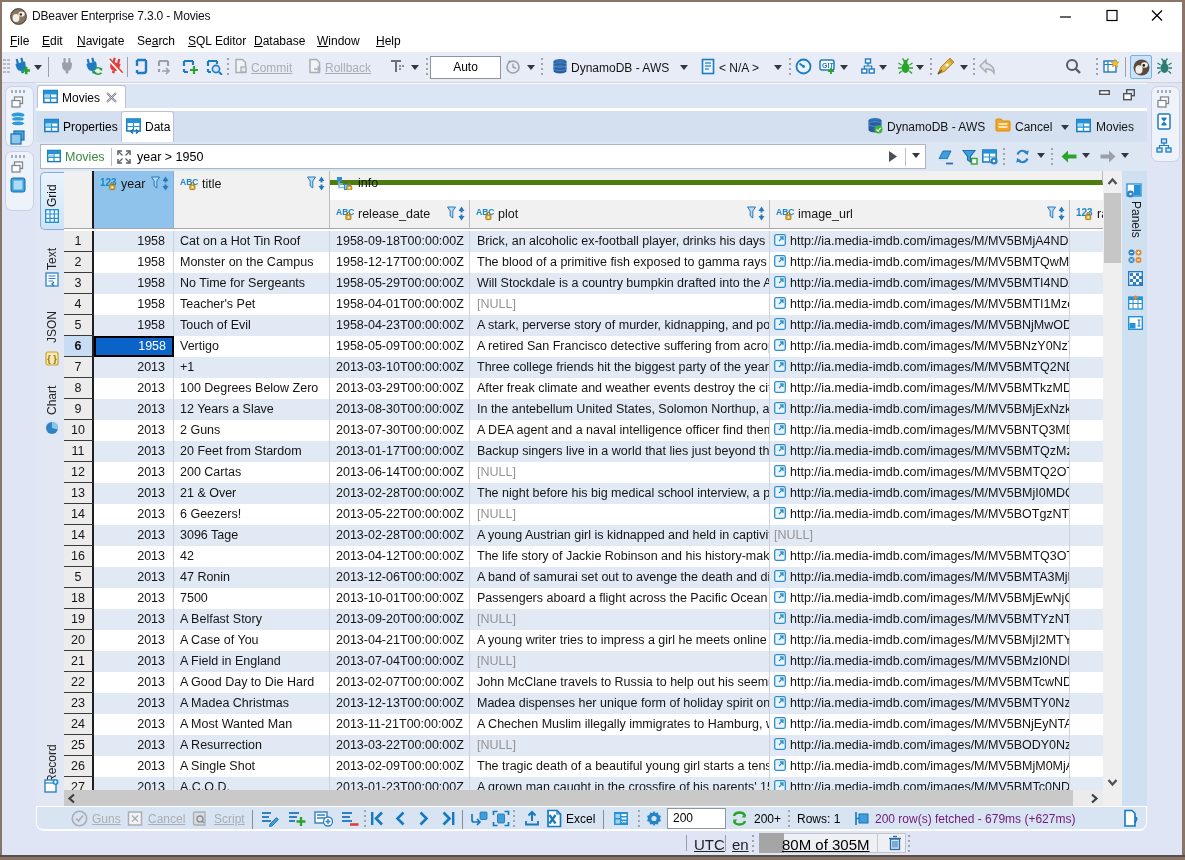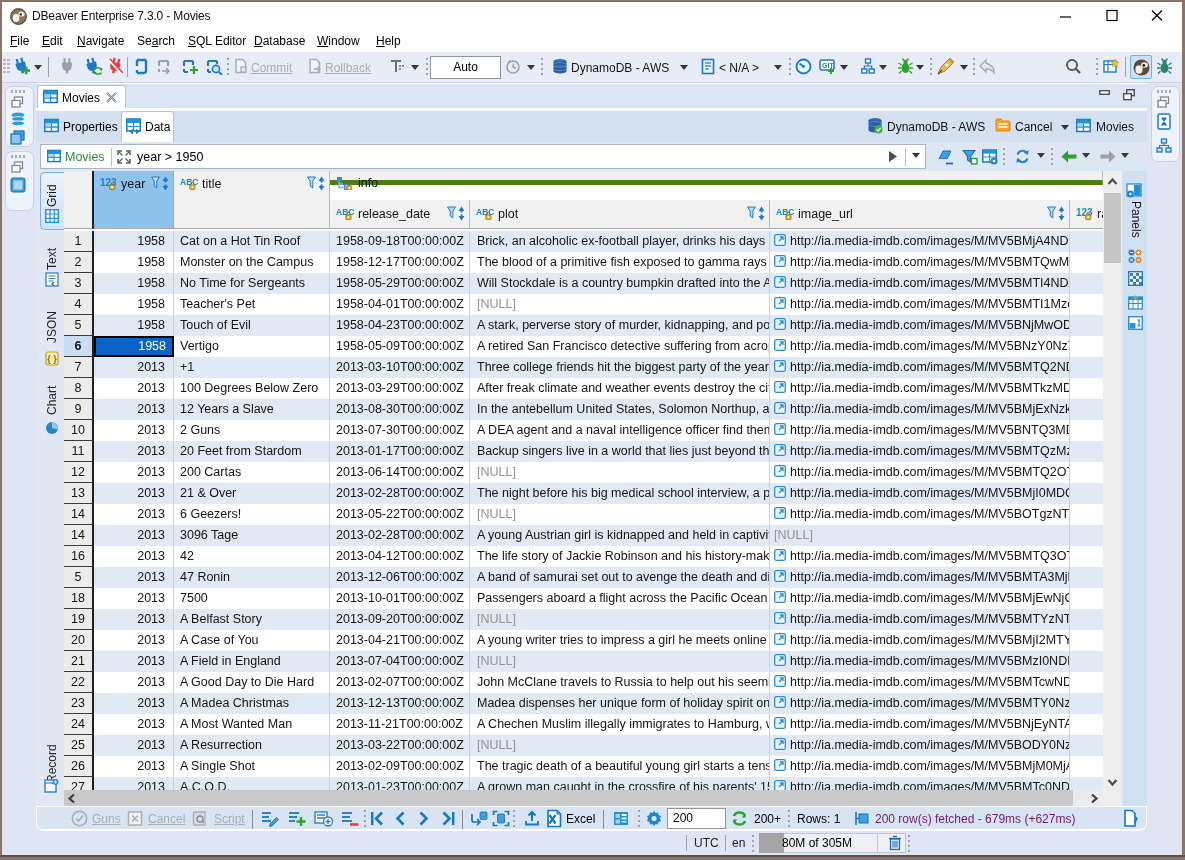--- a/index.html
+++ b/index.html
@@ -60,21 +60,21 @@
 #hthumb { left:64px; top:790px; width:1009px; height:16px; background:#c9c9c9; }
 
 #panels { left:1122px; top:171px; width:25px; height:635px; background:#cfe0f1; }
 
 #btoolbar { left:37px; top:806px; width:1109px; height:23px; background:#d8e4f2; border-top:1px solid #fff; border-radius:0 0 6px 6px; }
 .bttxt { position:absolute; font-size:12px; }
 .bvsep { position:absolute; width:1px; height:19px; background:#888c94; }
 .bdsep { position:absolute; width:2px; height:17px; background-image:repeating-linear-gradient(to bottom,#a8936a 0 2px,transparent 2px 5px); }
 
 #statusbar { left:2px; top:831px; width:1180px; height:24px; background:#dfe5f4; }
-.sttxt { position:absolute; top:5px; font-size:12px; color:#222; }
+.sttxt { position:absolute; top:5px; font-size:15px; color:#222;text-decoration:underline; }
 </style></head><body>
 
 <div class="ab" id="titlebar"></div>
 <div class="ab" id="frame-top"></div>
 <div class="ab" id="frame-left"></div>
 <div class="ab" id="frame-right"></div>
 <div class="ab" id="frame-bottom"></div>
 <svg class="ab" style="left:10px;top:8px" width="17" height="17" viewBox="0 0 17 17">
 <circle cx="8.5" cy="8.5" r="8" fill="#6d5a4e" stroke="#4a3c33" stroke-width="0.8"></circle>
 <circle cx="8.5" cy="8.5" r="7" fill="#8a755f"></circle>

